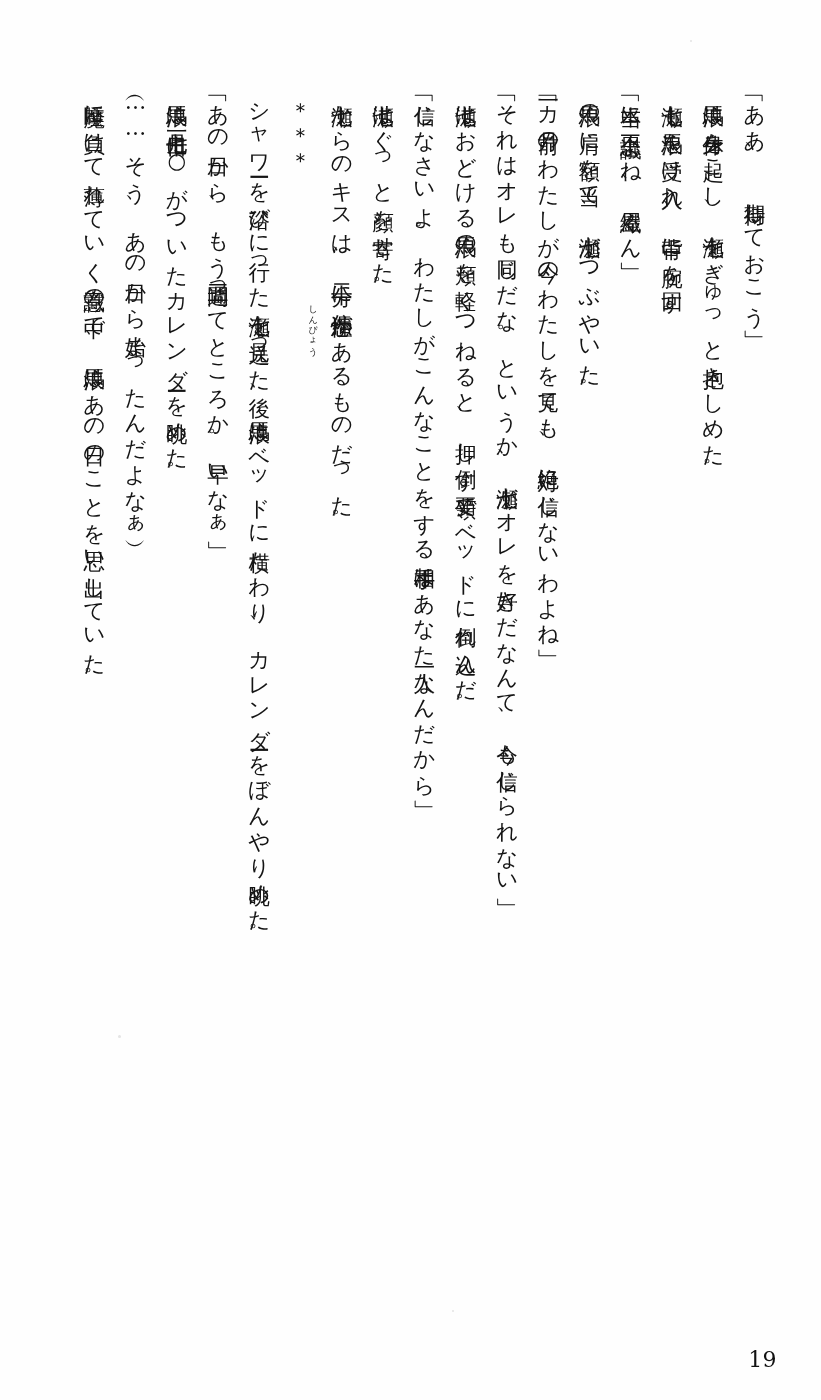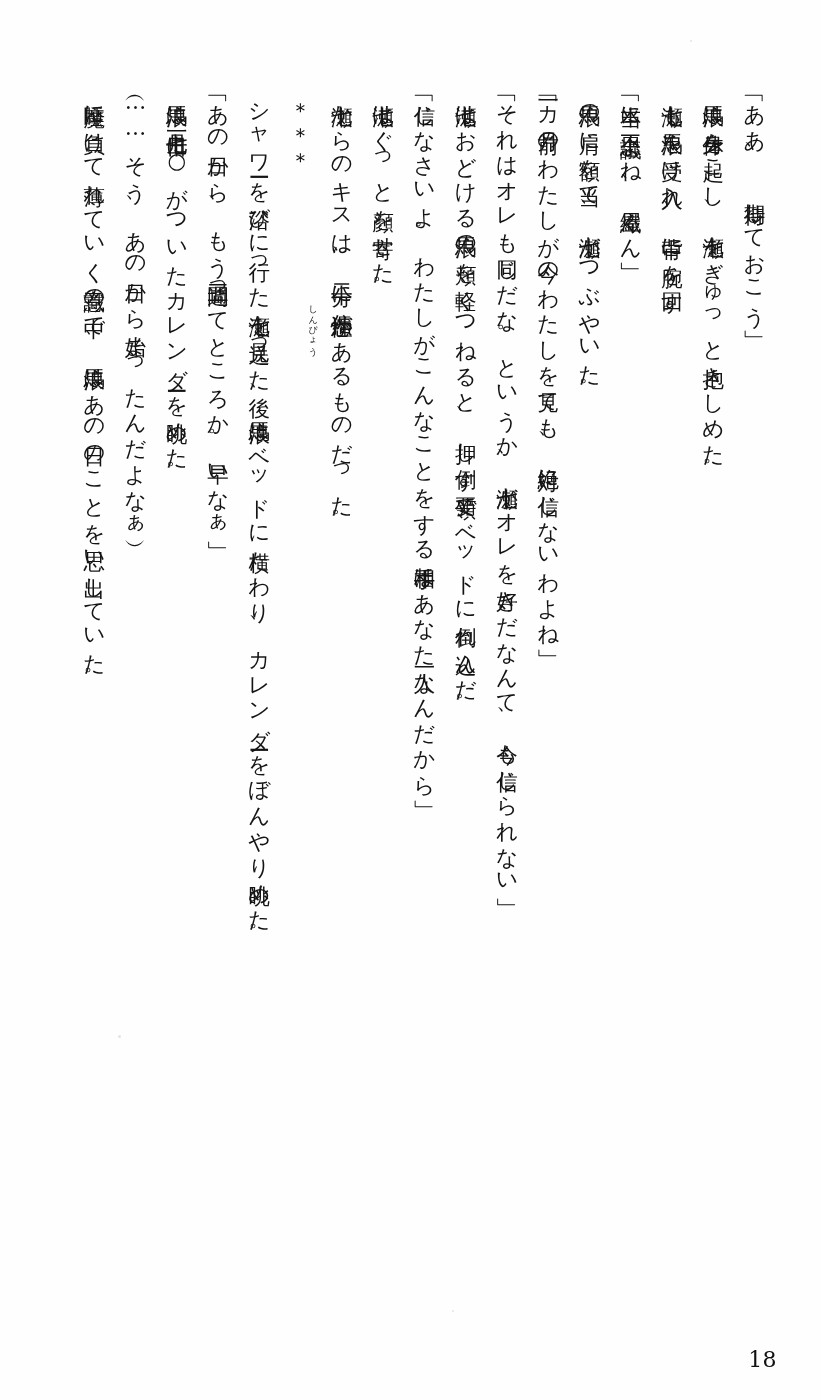--- a/index.html
+++ b/index.html
@@ -115,19 +115,19 @@
     <p class="sep">＊＊＊</p>
 
     <p class="indent">シャワーを浴びに行った七瀬を見送った後、浪馬はベッドに横たわり、カレンダーをぼんやり眺めた。</p>
     <p class="plain">「あの日から、もう三週間ってところか。早いなぁ」</p>
     <p class="indent">浪馬は七月十一日に○がついたカレンダーを眺めた。</p>
     <p class="plain">（……そう、あの日から始まったんだよなぁ）</p>
     <p class="indent">睡魔に負けて薄れていく意識の中で、浪馬はあの日のことを思い出していた。</p>
 
   </div>
 
-  <div id="page-number">18</div>
+  <div id="page-number">19</div>
 
   <div class="speck" style="left:118px; top:1035px; width:3px; height:3px;"></div>
   <div class="speck" style="left:452px; top:1310px; width:2px; height:2px;"></div>
   <div class="speck" style="left:690px; top:40px; width:2px; height:2px;"></div>
 
 </div>
 
 </body></html>

